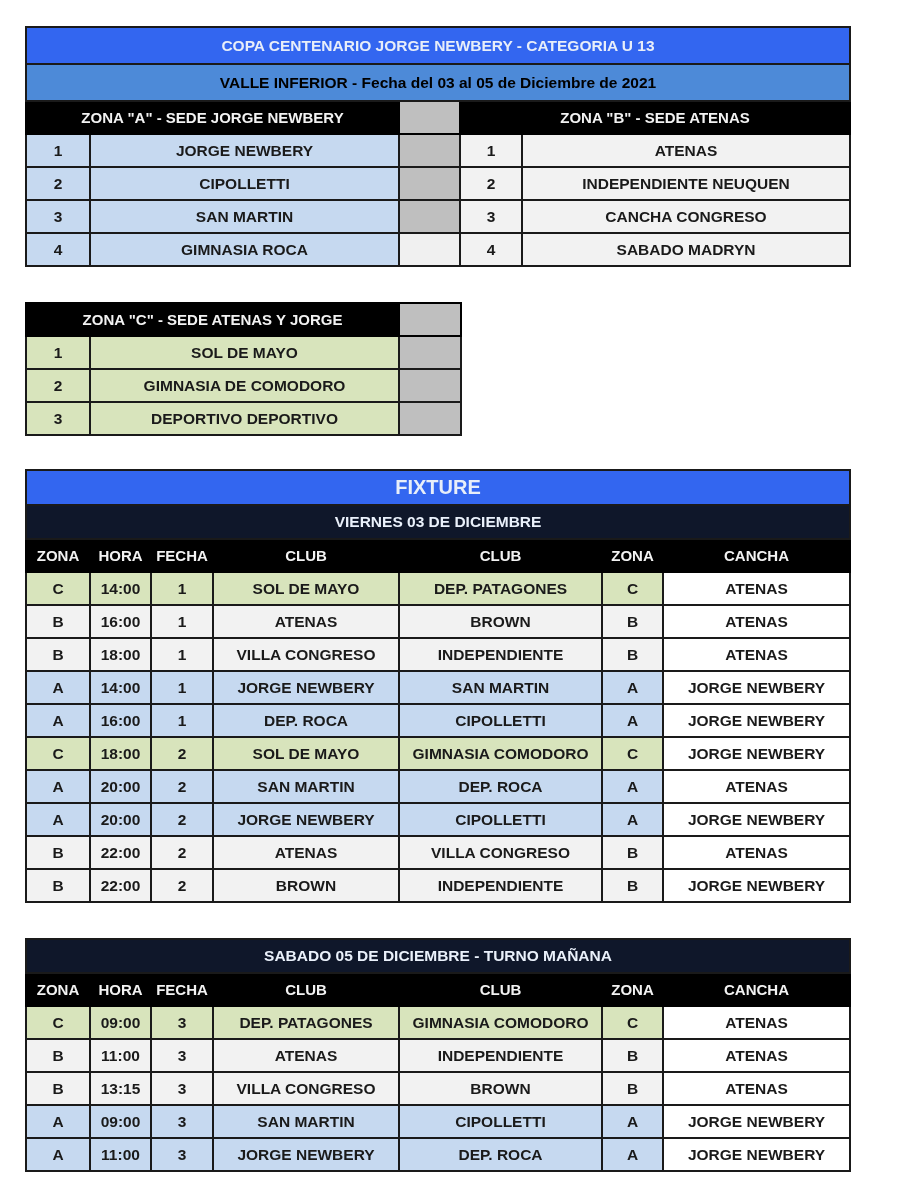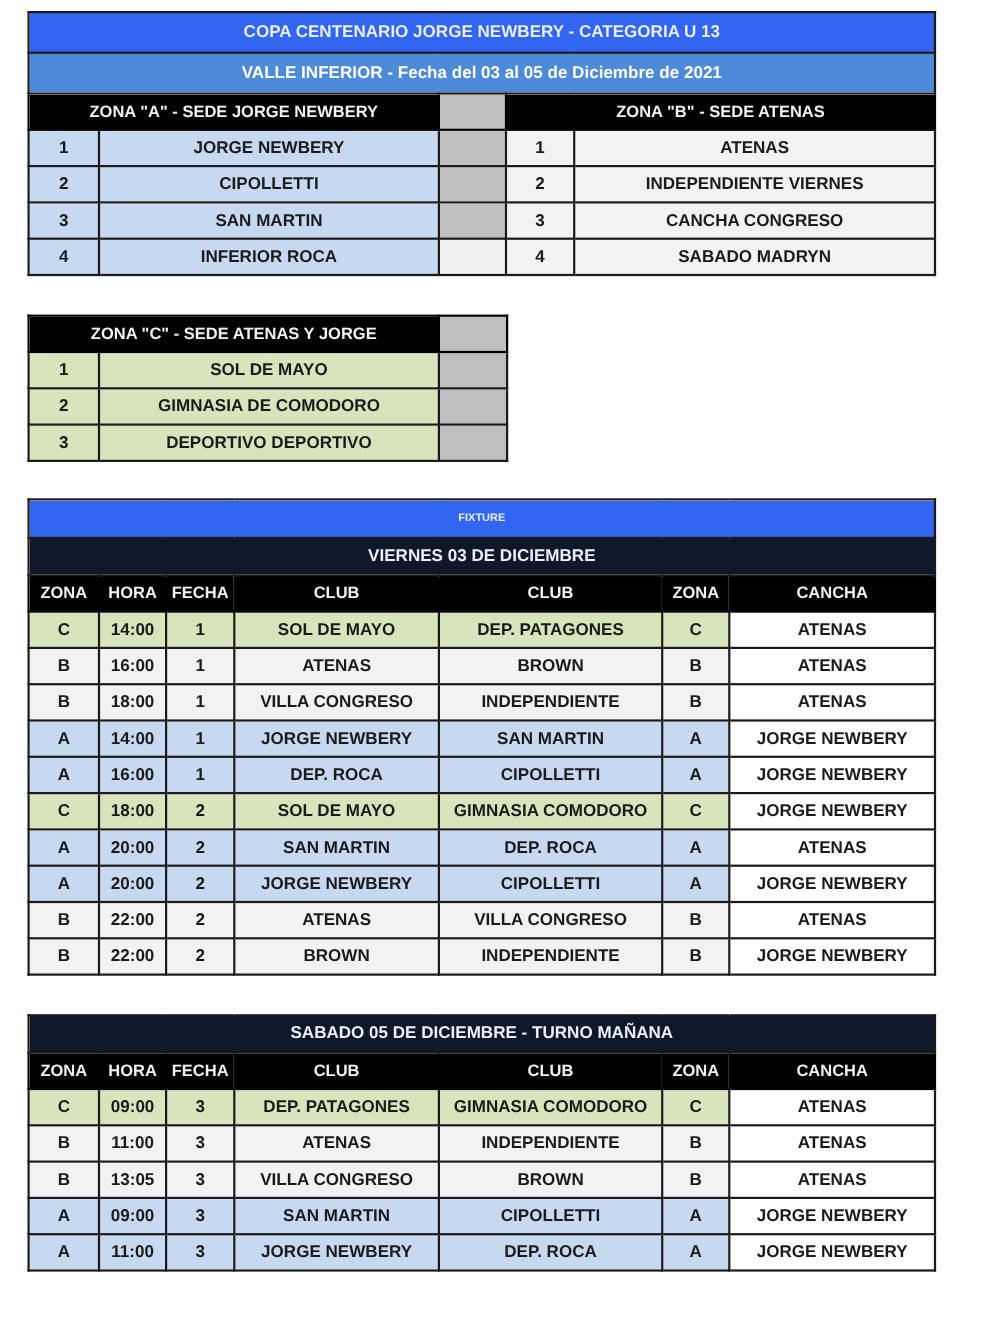--- a/index.html
+++ b/index.html
@@ -1,20 +1,20 @@
 <!DOCTYPE html>
 <html><head>
 <meta charset="utf-8">
 <style>
   html, body { margin:0; padding:0; background:#ffffff; }
   body { width:899px; height:1200px; position:relative; font-family:"Liberation Sans", sans-serif; font-weight:bold; color:#1a1a1a; overflow:hidden; }
-  .tbl { position:absolute; border-collapse:collapse; table-layout:fixed; }
+  .tbl { position:absolute; border-collapse:collapse; table-layout:fixed;margin-top:16px; }
   .tbl td { border:2px solid #1a1a1a; text-align:center; font-size:15.5px; padding:0; white-space:nowrap; overflow:hidden; }
   .title { background:#3366f0; color:#e8eef9; font-size:17.5px; height:35px; }
-  .subtitle { background:#4d8ad8; color:#ffffff; font-size:15px; height:35px; }
+  .subtitle { background:#4d8ad8; color:#000000; font-size:15px; height:35px; }
   .dayhdr { background:#0f172a; color:#eaf1fb; font-size:15px; height:32px; }
   .blackhdr td { background:#000; color:#f2f2f2; font-size:15px; border-color:#000; }
   .graycell { background:#bfbfbf !important; }
   .lightgraycell { background:#f0f0f0 !important; }
   .zA { background:#c6d9f0; }
   .zB { background:#f2f2f2; }
   .zC { background:#d8e4bc; }
   .white { background:#ffffff; }
   tr.r td { height:31px; }
 </style>
@@ -46,32 +46,32 @@
     <td class="zA">JORGE NEWBERY</td>
     <td class="graycell"></td>
     <td class="zB">1</td>
     <td class="zB">ATENAS</td>
   </tr>
   <tr class="r">
     <td class="zA">2</td>
     <td class="zA">CIPOLLETTI</td>
     <td class="graycell"></td>
     <td class="zB">2</td>
-    <td class="zB">INDEPENDIENTE VIERNES</td>
+    <td class="zB">INDEPENDIENTE NEUQUEN</td>
   </tr>
   <tr class="r">
     <td class="zA">3</td>
     <td class="zA">SAN MARTIN</td>
     <td class="graycell"></td>
     <td class="zB">3</td>
     <td class="zB">CANCHA CONGRESO</td>
   </tr>
   <tr class="r">
     <td class="zA">4</td>
-    <td class="zA">INFERIOR ROCA</td>
+    <td class="zA">GIMNASIA ROCA</td>
     <td class="lightgraycell"></td>
     <td class="zB">4</td>
     <td class="zB">SABADO MADRYN</td>
   </tr>
 </tbody>
   </table>
 
 <table class="tbl" style="left:25px; top:286px; width:435px;">
   <colgroup>
     <col style="width:64px">
@@ -106,21 +106,21 @@
     <col style="width:64px">
       <col style="width:61px">
       <col style="width:62px">
       <col style="width:186px">
       <col style="width:203px">
       <col style="width:61px">
       <col style="width:187px">
   </colgroup>
   <tbody>
       <tr>
-        <td colspan="7" class="title" style="font-size:10px;height:33px;">FIXTURE</td>
+        <td colspan="7" class="title" style="font-size:20px;height:33px;">FIXTURE</td>
       </tr>
   <tr>
         <td colspan="7" class="dayhdr">VIERNES 03 DE DICIEMBRE</td>
       </tr>
   <tr class="blackhdr" style="height:33px;">
     <td>ZONA</td>
     <td>HORA</td>
     <td>FECHA</td>
     <td>CLUB</td>
     <td>CLUB</td>
@@ -260,21 +260,21 @@
         <td class="zB">B</td>
         <td class="zB">11:00</td>
         <td class="zB">3</td>
         <td class="zB">ATENAS</td>
         <td class="zB">INDEPENDIENTE</td>
         <td class="zB">B</td>
         <td class="white">ATENAS</td>
       </tr>
       <tr class="r">
         <td class="zB">B</td>
-        <td class="zB">13:05</td>
+        <td class="zB">13:15</td>
         <td class="zB">3</td>
         <td class="zB">VILLA CONGRESO</td>
         <td class="zB">BROWN</td>
         <td class="zB">B</td>
         <td class="white">ATENAS</td>
       </tr>
       <tr class="r">
         <td class="zA">A</td>
         <td class="zA">09:00</td>
         <td class="zA">3</td>

